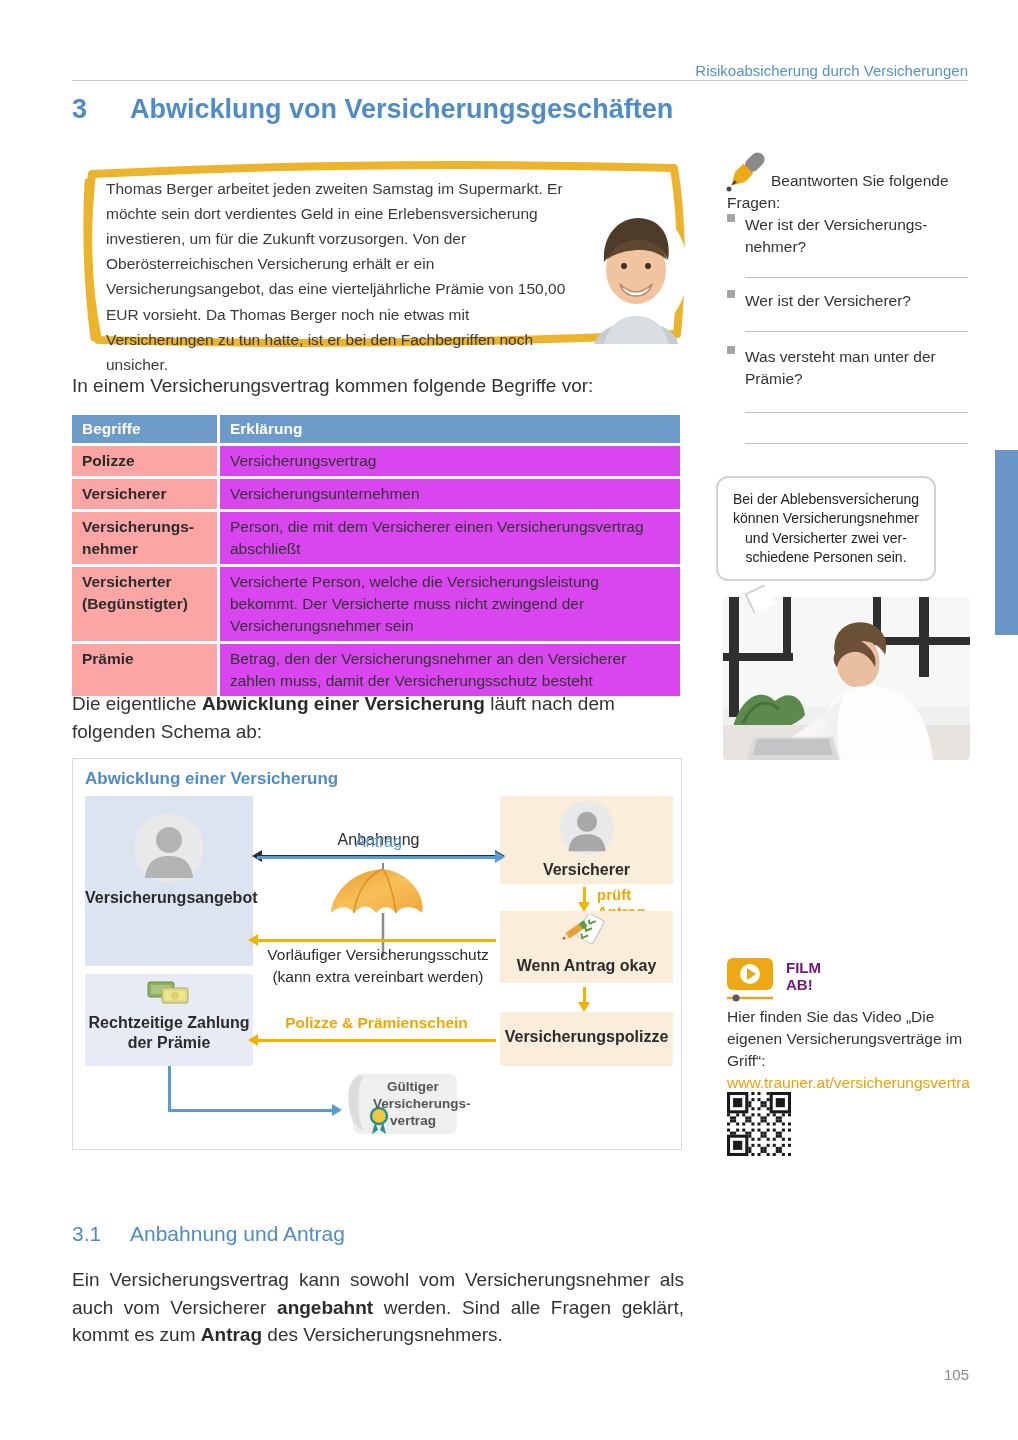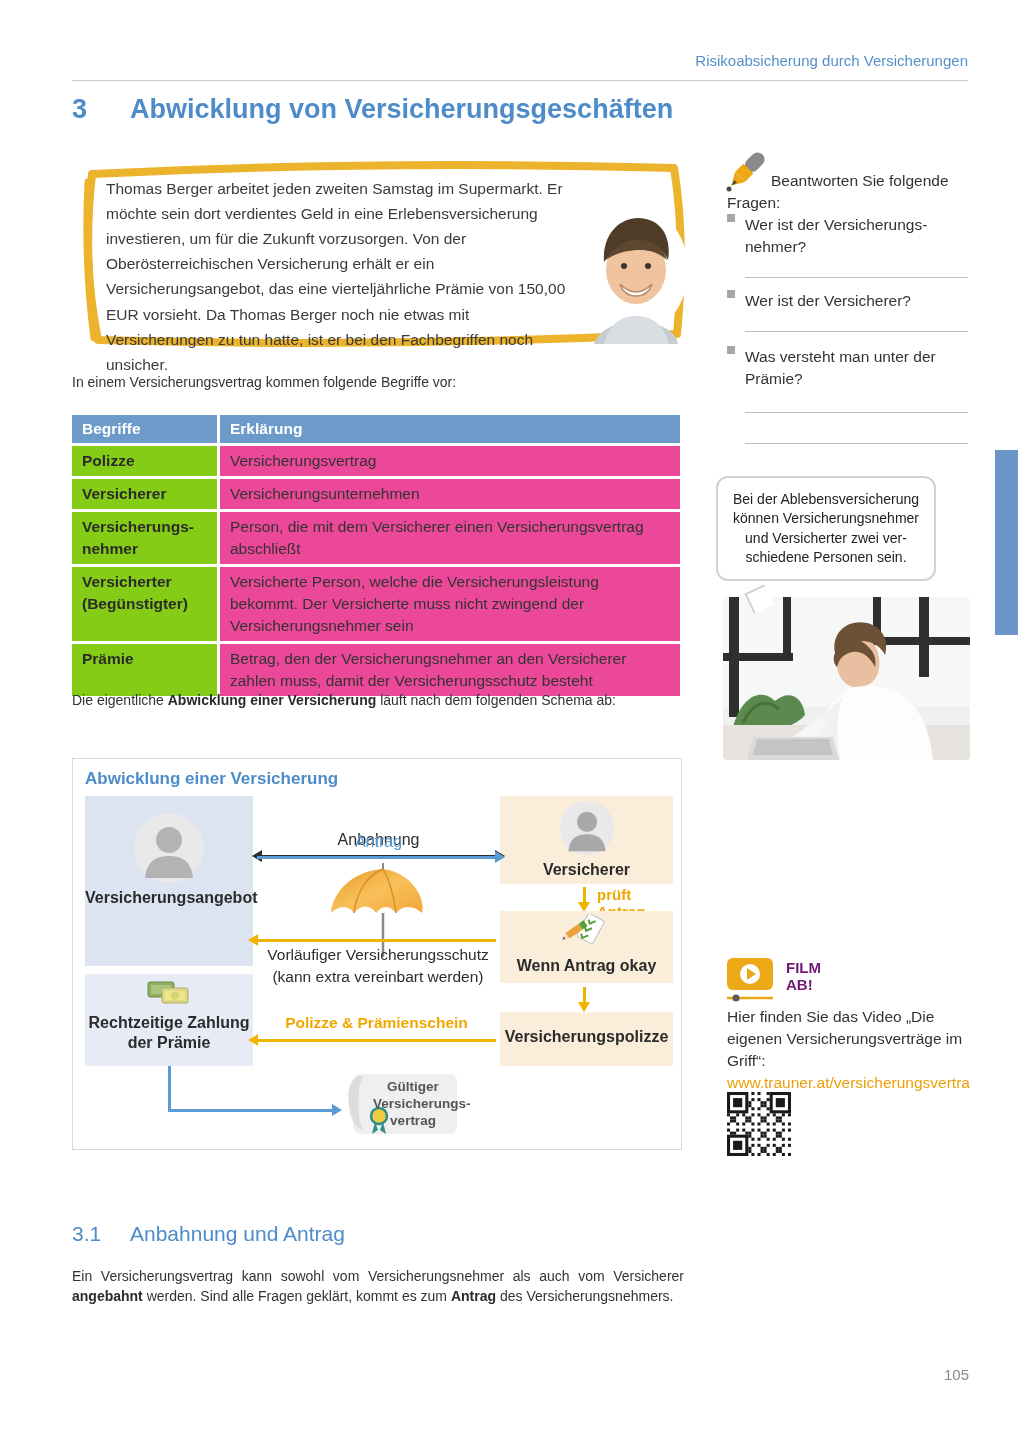--- a/index.html
+++ b/index.html
@@ -4,32 +4,32 @@
 <style>
   html,body{margin:0;padding:0;background:#ffffff;}
   #page{position:relative;width:1018px;height:1440px;background:#fff;overflow:hidden;
         font-family:"Liberation Sans","DejaVu Sans",sans-serif;color:#333;}
   .abs{position:absolute;}
   
   .runhead{font-size:15px;color:#5590c9;text-align:right;}
   .hrule{height:1px;background:#c9c9c9;}
   .h1{font-size:27px;font-weight:bold;color:#4d8bc9;}
   .h2{font-size:21px;font-weight:normal;color:#4d8bc9;}
-  .body-text{font-size:14px;line-height:1.45;color:#333;}
+  .body-text{font-size:19px;line-height:1.45;color:#333;}
   .bold{font-weight:bold;color:#2b2b2b;}
   
   .casebox-text{font-size:15.5px;line-height:1.62;color:#3a3a3a;}
   
   table.terms{width:608px;border-collapse:collapse;font-size:15.5px;}
   table.terms th{background:#6d9bc9;color:#fff;text-align:left;font-weight:bold;
       padding:5px 10px;border-bottom:3px solid #fff;}
   table.terms th:first-child{border-right:3px solid #fff;}
-  table.terms td{background:#ec4899;padding:4px 10px;vertical-align:top;
+  table.terms td{background:#d946ef;padding:4px 10px;vertical-align:top;
       border-bottom:3px solid #fff;line-height:1.42;}
-  table.terms td.term{background:#84cc16;font-weight:bold;color:#2b2b2b;
+  table.terms td.term{background:#fca5a5;font-weight:bold;color:#2b2b2b;
       border-right:3px solid #fff;width:125px;}
   table.terms tr:last-child td{border-bottom:none;}
   
   #diagram{left:72px;top:758px;width:608px;height:390px;border:1px solid #d9d9d9;background:#fff;}
   .dg-title{font-size:17px;font-weight:bold;color:#4d8bc9;}
   .dg-box{position:absolute;text-align:center;}
   .dg-label{font-size:16px;font-weight:bold;color:#2b2b2b;line-height:1.25;}
   .blue-box{background:#dce4f1;}
   .blue-box2{background:#e6ebf5;}
   .cream-box{background:#faeedb;}
@@ -55,21 +55,21 @@
   .film-label{font-size:15px;font-weight:bold;color:#701a75;line-height:1.15;}
   .film-link{color:#eca00a;text-decoration:none;font-weight:normal;}
   .pagenum{font-size:15px;color:#8a8a8a;}
   .edge-tab{background:#6b97c8;}
 </style>
 </head>
 <body>
 
 <div id="page">
 
-  <div class="abs runhead" style="left:500px;top:52px;width:468px;">Risikoabsicherung durch Versicherungen</div>
+  <div class="abs runhead" style="left:500px;top:62px;width:468px;">Risikoabsicherung durch Versicherungen</div>
   <div class="abs hrule" style="left:72px;top:80px;width:896px;"></div>
 
   <div class="abs h1" style="left:72px;top:94px;">3</div>
   <div class="abs h1" style="left:130px;top:94px;">Abwicklung von Versicherungsgeschäften</div>
 
   <div class="abs" style="left:74px;top:152px;width:622px;height:200px;">
     <svg width="622" height="200" viewBox="0 0 622 200" class="abs" style="left:0;top:0;">
       <path d="M18,22 Q300,8 600,16 Q612,90 603,182 Q310,196 24,188 Q8,110 18,22 Z" fill="none" stroke="#ecb32c" stroke-width="8" stroke-linecap="round" stroke-linejoin="round"></path>
       <path d="M14,30 Q10,110 20,186" fill="none" stroke="#ecb32c" stroke-width="7" stroke-linecap="round"></path>
     </svg>

